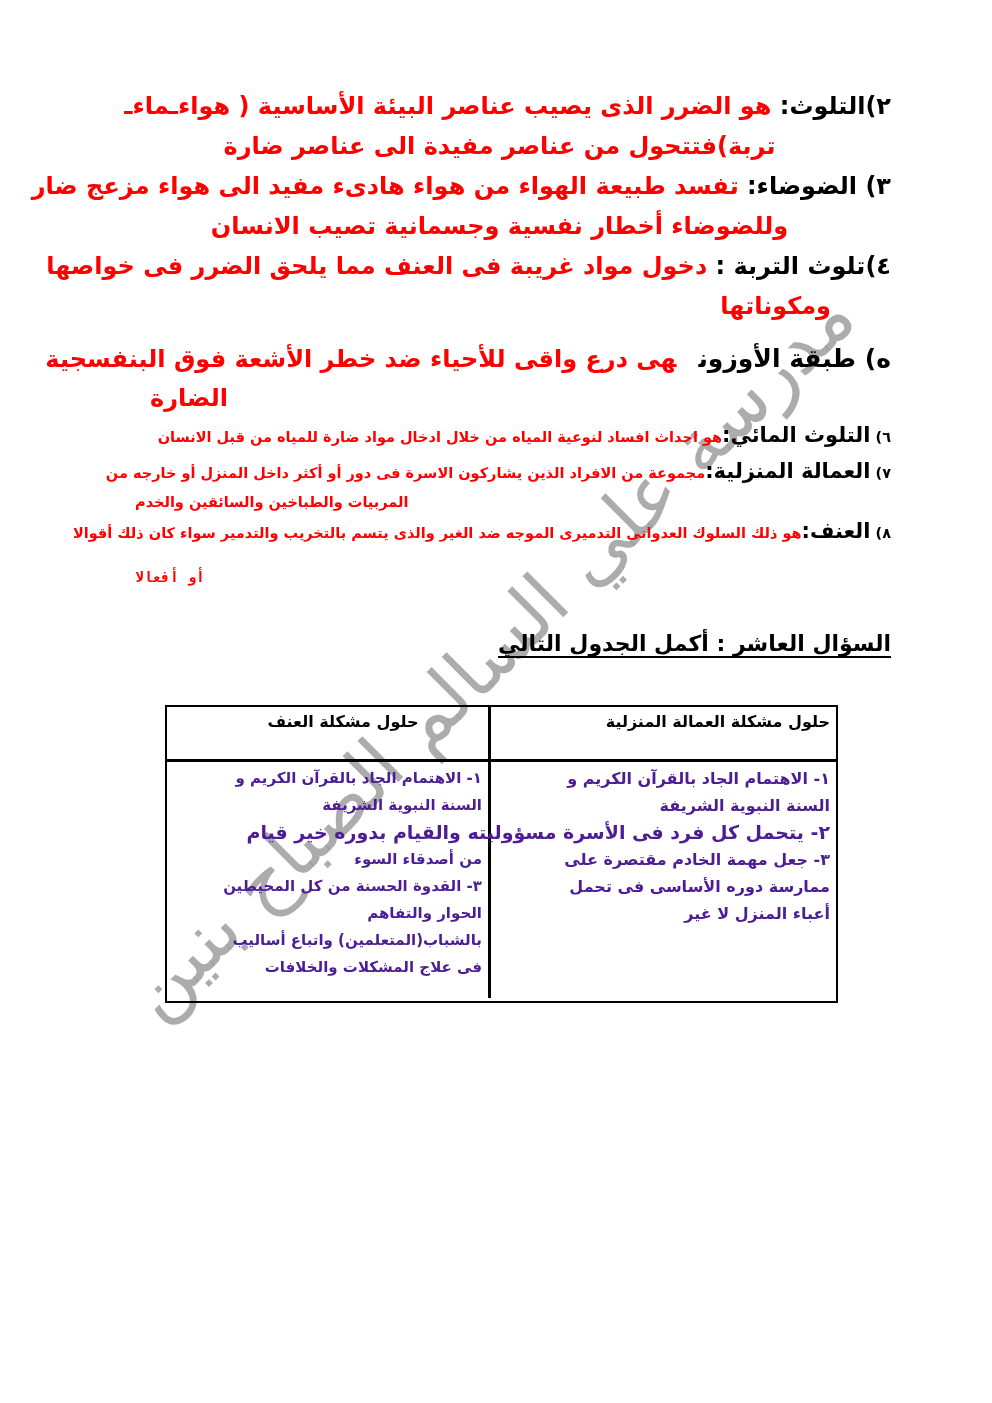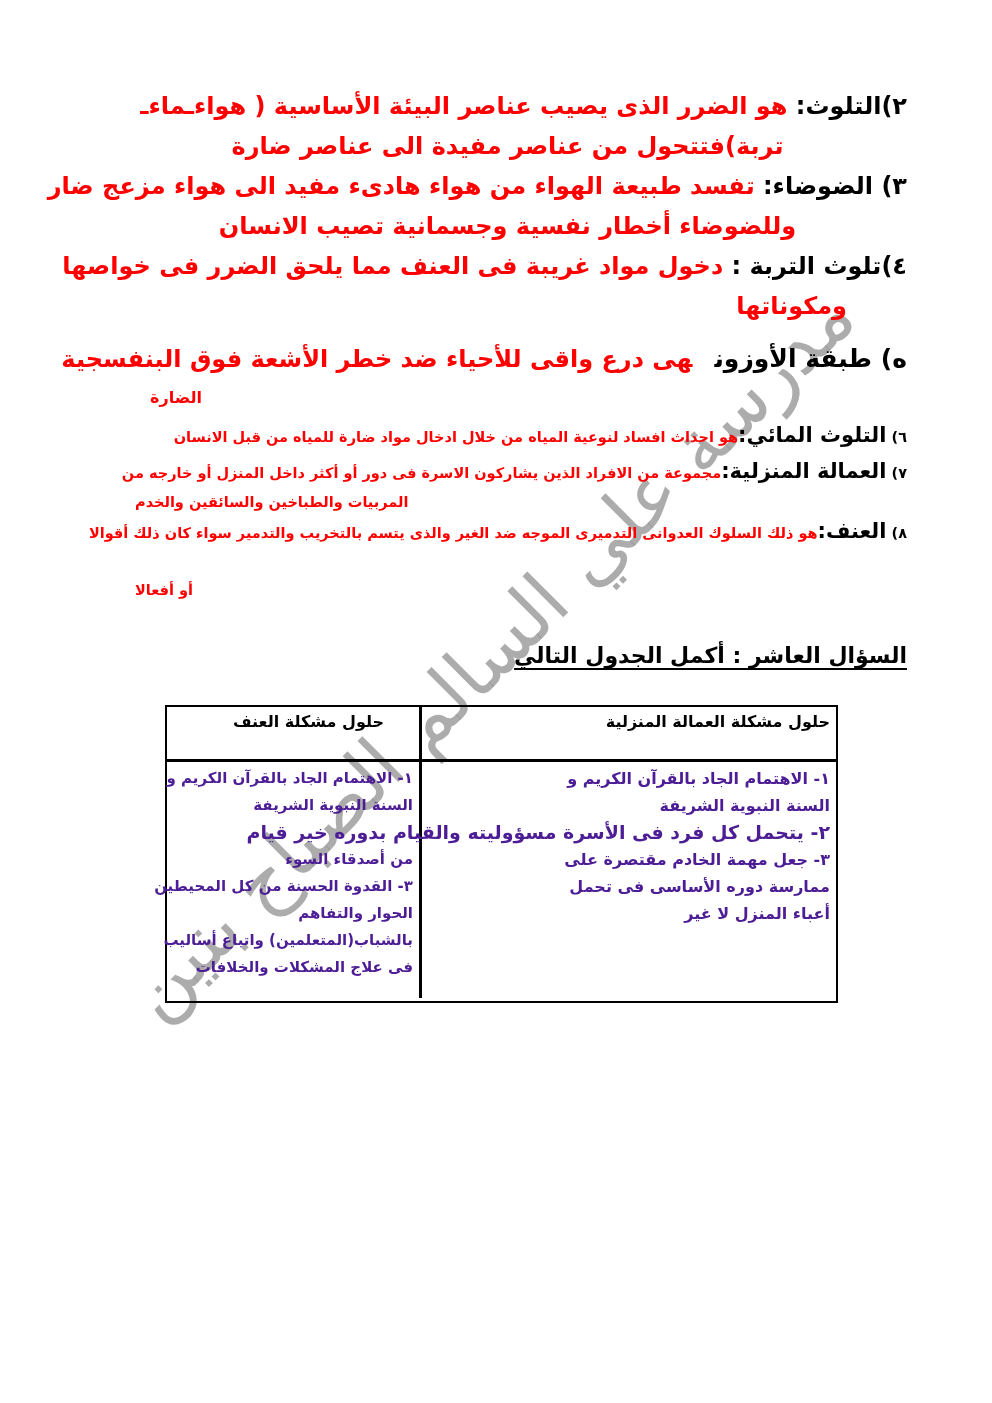--- a/index.html
+++ b/index.html
@@ -9,51 +9,51 @@
     font-family:"DejaVu Sans",sans-serif;color:#000000;
   }
   
   .watermark{
     position:absolute;left:-139px;top:600px;width:1300px;height:150px;
     z-index:1;text-align:center;white-space:nowrap;
     font-size:76px;font-weight:normal;color:rgba(158,158,158,0.85);
     transform:rotate(-45deg);direction:rtl;letter-spacing:2px;
   }
   
-  .content{position:absolute;left:108px;right:85px;top:0;z-index:2;}
+  .content{position:absolute;left:108px;right:101px;top:0;z-index:2;}
   .red{color:#ff0000;}
   .defs-a{margin-top:86px;font-size:24px;font-weight:bold;}
   .line-a{line-height:40px;white-space:nowrap;text-align:right;}
   .line-a.center{text-align:center;white-space:normal;}
   .line-a.indent-r{padding-left:0;text-align:right;padding-right:60px;}
   .item5{margin-top:12px;font-weight:bold;}
   .item5-main{font-size:25px;line-height:42px;white-space:nowrap;}
   .item5-main .red{font-size:24px;margin-right:22px;}
-  .item5-cont{font-size:16px;line-height:36px;text-align:left;padding-left:42px;font-weight:bold;}
+  .item5-cont{font-size:24px;line-height:36px;text-align:left;padding-left:42px;font-weight:bold;}
   .defs-c{margin-top:2px;font-weight:bold;}
   .line-c{font-size:14.5px;line-height:34px;white-space:nowrap;text-align:right;}
   .line-c .term{font-size:21px;}
   .cont-c{font-size:14.5px;line-height:24px;text-align:left;padding-left:27px;font-weight:bold;}
-  .cont-c.gap{margin-top:28px;}
+  .cont-c.gap{margin-top:16px;font-family:Liberation Mono, monospace;}
   .section-title{
     margin-top:36px;font-size:22px;font-weight:bold;line-height:36px;
     text-align:right;text-decoration:underline;
     text-underline-offset:5px;text-decoration-thickness:2px;
   }
   
   .qtable{
     position:absolute;left:165px;top:705px;width:673px;height:298px;
     z-index:2;border:2px solid #000;box-sizing:border-box;
     direction:rtl;background:transparent;
   }
   .trow{display:flex;direction:rtl;}
   .trow.header{height:55px;border-bottom:3px solid #000;box-sizing:border-box;}
   .trow.body{height:236px;}
   .cell{box-sizing:border-box;padding:3px 6px 0 4px;}
-  .cell-first{width:417px;border-left:3px solid #000;}   
+  .cell-first{width:348px;border-left:3px solid #000;}   
   .cell-second{flex:1;padding-left:37px;}
   .hdr{font-size:16px;font-weight:bold;line-height:24px;}
   .hdr-right{text-align:right;}
   .hdr-left{text-align:center;}
   .tline{font-weight:bold;line-height:27px;min-height:27px;white-space:nowrap;text-align:right;color:#4c1d95;}
   .cell-first .tline{font-size:16px;}
   .cell-first .tline.small{font-size:19px;}
   .cell-second .tline{font-size:15px;}
 </style>
 </head>

